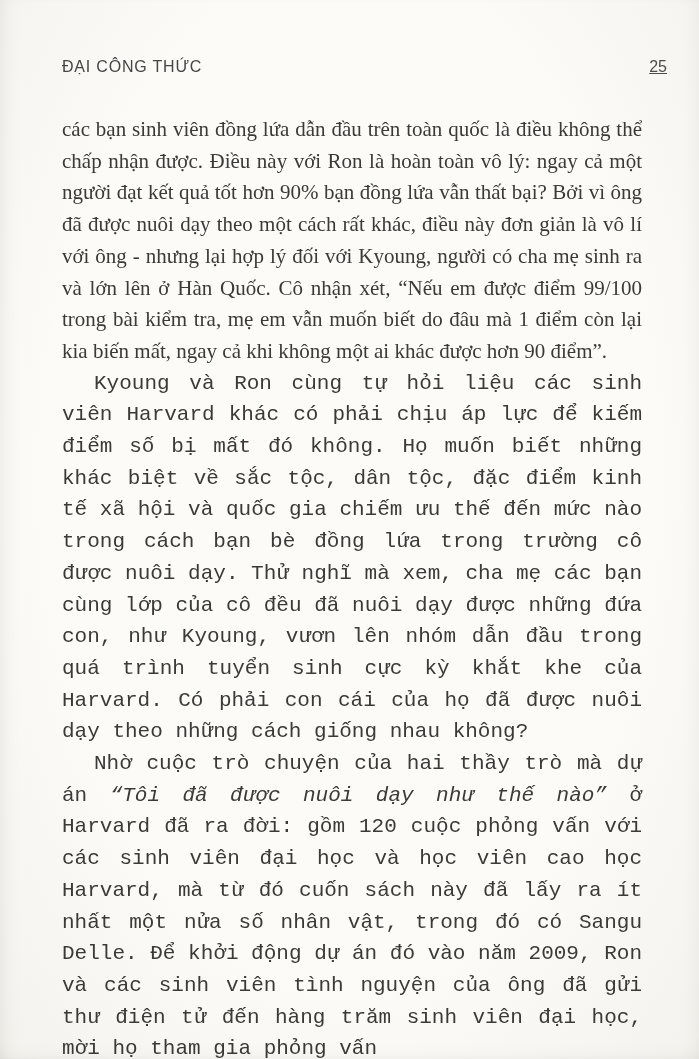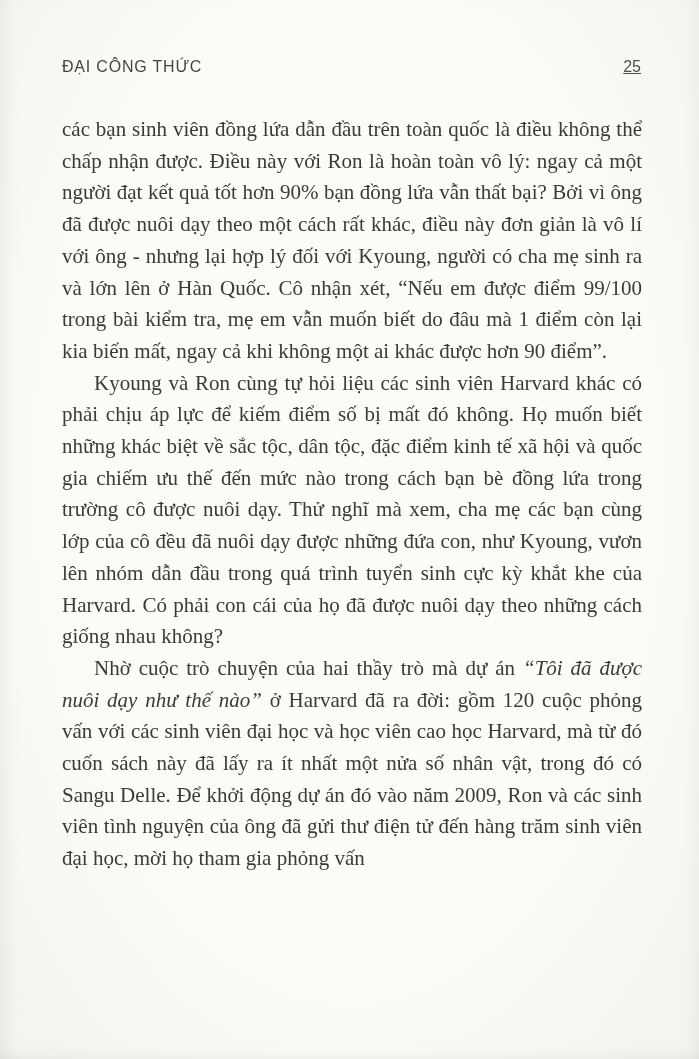--- a/index.html
+++ b/index.html
@@ -14,21 +14,21 @@
     background: #f6f5f1;
   }
 
   .page {
     position: relative;
     width: 699px;
     height: 1059px;
     background:
       radial-gradient(ellipse at 50% 45%, #fcfbf8 60%, #f3f2ed 100%);
     overflow: hidden;
-    padding: 58px 58px 0 62px;
+    padding: 58px 32px 0 62px;
   }
 
   
   .page::before {
     content: "";
     position: absolute;
     inset: 0;
     pointer-events: none;
     box-shadow:
       inset 14px 0 22px -16px rgba(0,0,0,0.10),
@@ -65,20 +65,21 @@
     text-align: justify;
     text-justify: inter-word;
   }
 
   .page-body p {
     margin: 0;
   }
 
   .page-body p.indented {
     text-indent: 32px;
+    font-family: Liberation Mono, monospace;
   }
 
   .book-title-italic {
     font-style: italic;
   }
 </style>
 </head>
 <body>
 
 <div class="page">

